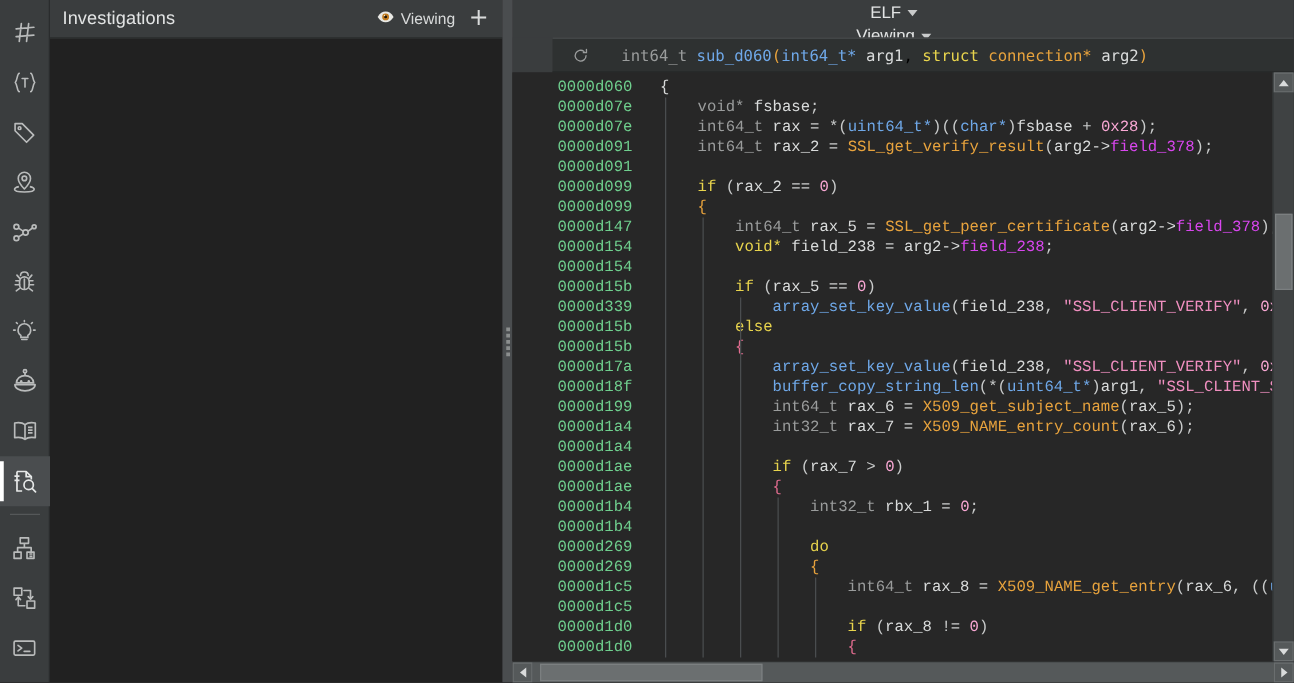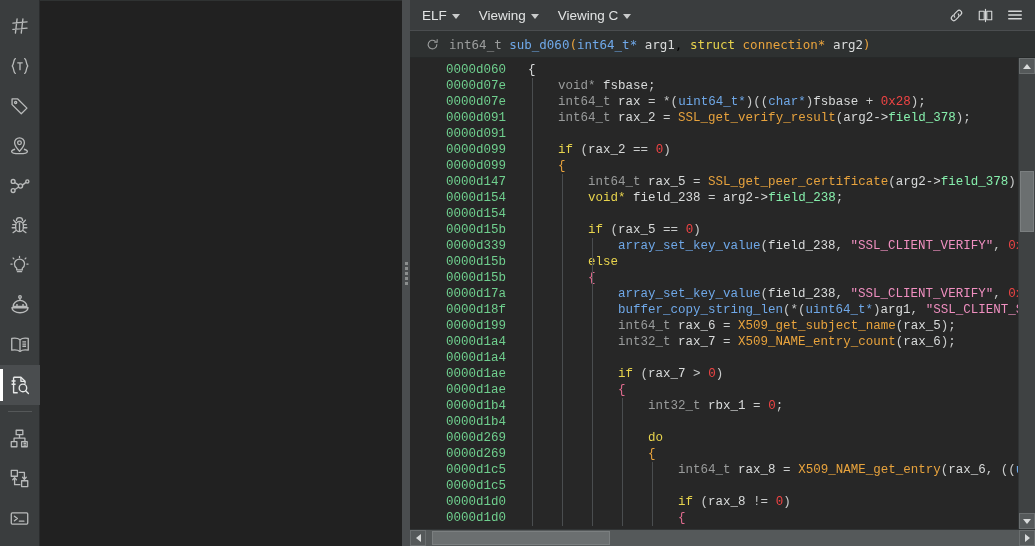--- a/index.html
+++ b/index.html
@@ -107,20 +107,21 @@
   }
   .right-toolbar {
     height: 30px;
     display: flex;
     align-items: center;
     padding: 0 8px 0 12px;
     color: #e2e4e4;
     font-size: 13.5px;
     gap: 0px;
     background: #3a3d3e;
+    flex-direction: column;
   }
   .tb-item {
     display: flex; align-items: center; gap: 5px;
     padding: 2px 11px 2px 0;
     white-space: nowrap;
     margin-right: 8px;
   }
   .caret {
     width: 0; height: 0;
     border-left: 4px solid transparent;
@@ -131,30 +132,31 @@
   }
   .tb-spacer { flex: 1 1 auto; }
   .tb-icons { display: flex; align-items: center; gap: 12px; padding-right: 3px; }
   .tb-icons > span { display: flex; align-items: center; color: #d5d7d7; }
 
   
   .sig-bar {
     height: 28px;
     display: flex;
     align-items: center;
-    gap: 10px;
+    gap: 26px;
     padding-left: 16px;
     background: #2e3131;
     border-top: 1px solid #4a4d4f;
     border-bottom: 1px solid #262929;
     font-family: "DejaVu Sans Mono", monospace;
     font-size: 12.5px;
     white-space: nowrap;
     overflow: hidden;
     position: relative;
+    margin-left: 32px;
   }
   .refresh-icon { flex: 0 0 auto; display: flex; align-items: center; }
 
   
   .code-wrap {
     flex: 1 1 auto;
     display: flex;
     position: relative;
     background: #272727;
     min-height: 0;
@@ -191,22 +193,22 @@
   .guides { position: absolute; left: 0; top: 0; bottom: 0; width: 100%; pointer-events: none; }
   .guide { position: absolute; top: 0; bottom: 0; width: 1px; background: #4a4d4f; }
 
   
   .k  { color: #e8d44d; }            
   .ty { color: #9a9c9c; }            
   .tyb{ color: #e8d44d; }            
   .fn { color: #e8a33d; }            
   .fl { color: #6fa8e8; }            
   .va { color: #d9dbdb; }            
-  .fd { color: #86efac; }            
-  .nm { color: #ef4444; }            
+  .fd { color: #d946ef; }            
+  .nm { color: #f9a8d4; }            
   .st { color: #f08fc0; }            
   .op { color: #c9cbcb; }            
   .b0 { color: #d9dbdb; }            
   .b1 { color: #e8a33d; }            
   .b2 { color: #e06c8f; }            
   .tyc{ color: #6fa8e8; }            
 
   
   .vscroll {
     width: 17px; flex: 0 0 17px;
@@ -372,20 +374,35 @@
     <div class="rail-item" style="margin-bottom:8px">
       <svg width="21" height="21" viewBox="0 0 24 24" fill="none" stroke="currentColor" stroke-width="1.5" stroke-linejoin="round" stroke-linecap="round">
         <rect x="2.6" y="5.6" width="18.8" height="12.8" rx="1.2"></rect>
         <path d="M6.2 9.4 L9.6 12 L6.2 14.6"></path>
         <path d="M11.8 15 H17"></path>
       </svg>
     </div>
   </div>
 
   <div class="left-panel">
+    <div class="left-header">
+      <span class="left-title">Investigations</span>
+      <span class="viewing-wrap">
+        <span class="eye-icon">
+          <svg width="15" height="15" viewBox="0 0 24 24">
+            <path d="M1.8 12 C4.5 7.4 8 5.2 12 5.2 C16 5.2 19.5 7.4 22.2 12 C19.5 16.6 16 18.8 12 18.8 C8 18.8 4.5 16.6 1.8 12 Z" fill="#e8e8e4"></path>
+            <circle cx="12" cy="12" r="4.4" fill="#c07a1e"></circle>
+            <circle cx="12" cy="12" r="1.9" fill="#20160a"></circle>
+            <circle cx="10.5" cy="10.3" r="0.9" fill="#f6e6c8"></circle>
+          </svg>
+        </span>
+        <span>Viewing</span>
+      </span>
+      <span class="plus-btn">+</span>
+    </div>
     <div class="left-body"></div>
   </div>
 
   <div class="splitter">
     <span class="dots">
       <i></i>
         <i></i>
         <i></i>
         <i></i>
         <i></i>

